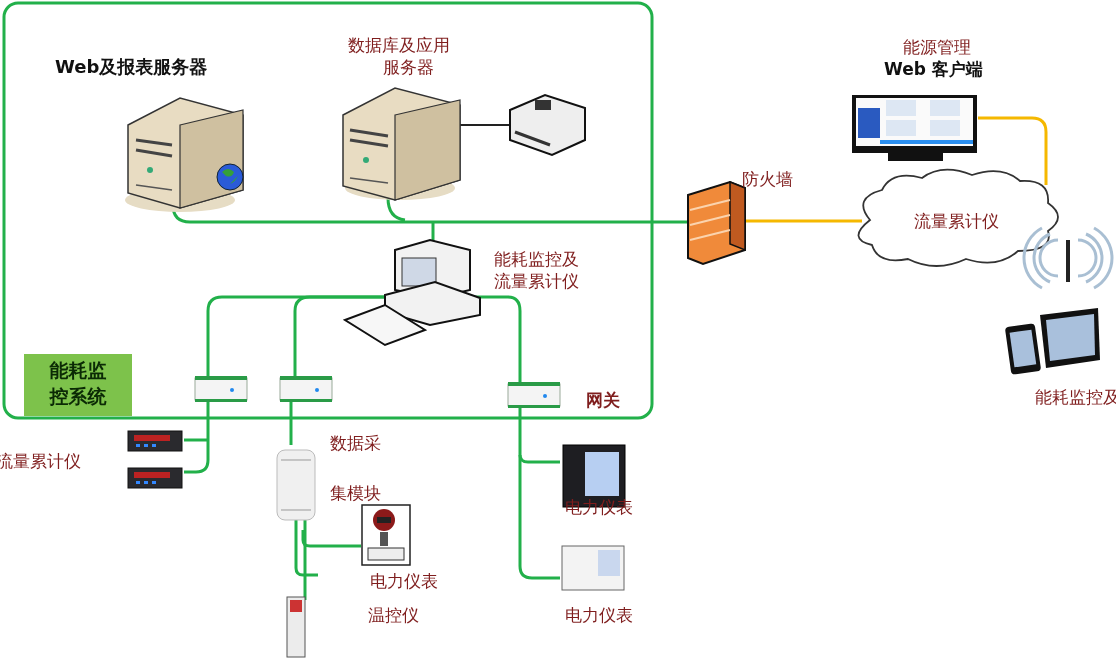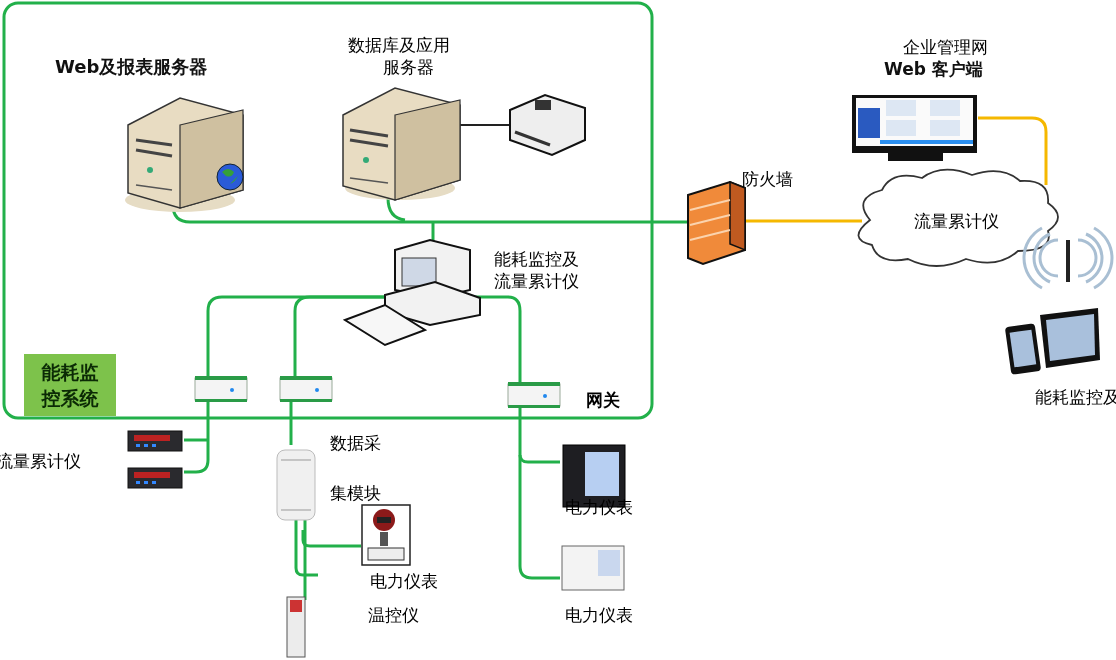--- a/index.html
+++ b/index.html
@@ -1,20 +1,20 @@
 <!DOCTYPE html>
 <html><head>
 <meta charset="utf-8">
 <style>
   html,body{margin:0;padding:0;background:#fff;}
   body{width:1116px;height:660px;position:relative;overflow:hidden;font-family:"DejaVu Sans",sans-serif;}
-  .lbl{position:absolute;color:#000000;font-size:17px;line-height:22px;text-align:center;white-space:nowrap;}
+  .lbl{position:absolute;color:#7f1d1d;font-size:17px;line-height:22px;text-align:center;white-space:nowrap;}
   .lbl.bold{font-weight:bold;color:#111;}
   svg{position:absolute;left:0;top:0;}
-  .sysbox{position:absolute;left:24px;top:354px;width:92px;height:62px;background:#7dc24b;color:#0b2a05;font-weight:bold;font-size:19px;line-height:26px;text-align:left;display:flex;align-items:center;justify-content:center;}
+  .sysbox{position:absolute;left:24px;top:354px;width:108px;height:62px;background:#7dc24b;color:#0b2a05;font-weight:bold;font-size:19px;line-height:26px;text-align:left;display:flex;align-items:center;justify-content:center;font-family:Liberation Mono, monospace;}
 </style>
 </head>
 <body>
 
 <svg width="1116" height="660" viewBox="0 0 1116 660">
 
   <rect x="4" y="3" width="648" height="415" rx="14" fill="none" stroke="#22b04a" stroke-width="3"></rect>
 
   <g fill="none" stroke="#22b04a" stroke-width="3">
     <path d="M173 205 Q173 222 190 222 L700 222"></path>
@@ -176,21 +176,21 @@
   </g>
 </svg>
 
 <div class="lbl bold" style="left:55px;top:56px;font-size:18px;">Web及报表服务器</div>
 <div class="lbl" style="left:348px;top:34px;">数据库及应用</div>
 <div class="lbl" style="left:383px;top:56px;">服务器</div>
 <div class="lbl" style="left:494px;top:248px;">能耗监控及</div>
 <div class="lbl" style="left:494px;top:270px;">流量累计仪</div>
 <div class="lbl" style="left:586px;top:389px;font-weight:bold;">网关</div>
 <div class="lbl" style="left:742px;top:168px;">防火墙</div>
-<div class="lbl" style="left:903px;top:36px;">企业管理网</div>
+<div class="lbl" style="left:903px;top:36px;">能源管理</div>
 <div class="lbl bold" style="left:884px;top:58px;">Web 客户端</div>
 <div class="lbl" style="left:914px;top:210px;">流量累计仪</div>
 <div class="lbl" style="left:1035px;top:386px;">能耗监控及</div>
 <div class="lbl" style="left:-4px;top:450px;">流量累计仪</div>
 <div class="lbl" style="left:330px;top:432px;">数据采</div>
 <div class="lbl" style="left:330px;top:454px;margin-top:28px;">集模块</div>
 <div class="lbl" style="left:370px;top:570px;">电力仪表</div>
 <div class="lbl" style="left:332px;top:604px;margin-left:36px;">温控仪</div>
 <div class="lbl" style="left:565px;top:496px;">电力仪表</div>
 <div class="lbl" style="left:565px;top:604px;">电力仪表</div>

